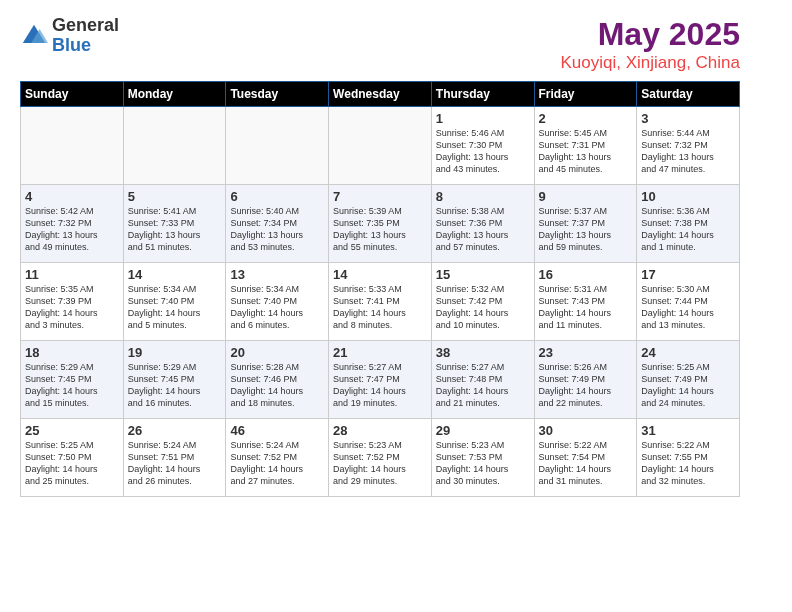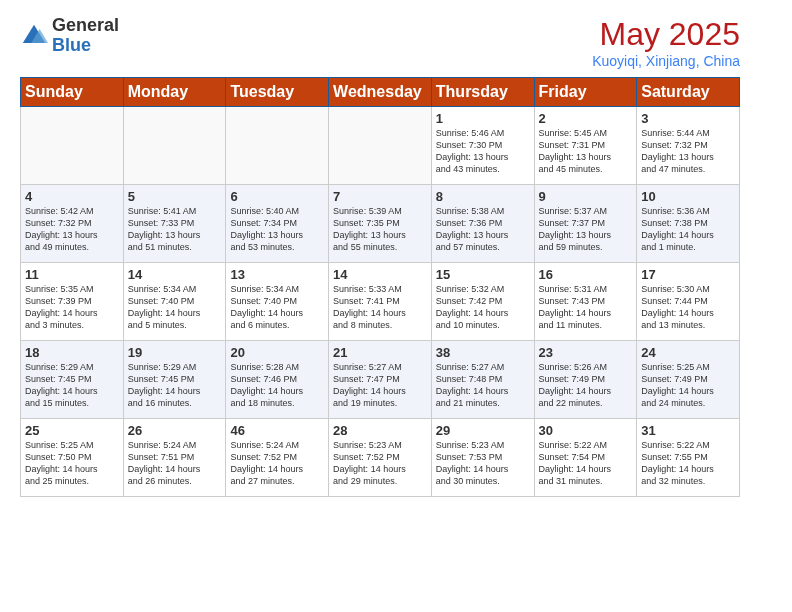--- a/index.html
+++ b/index.html
@@ -43,37 +43,37 @@
     }
     .logo-icon {
       width: 28px;
       height: 28px;
     }
     .title-block {
       text-align: right;
     }
     .main-title {
       font-size: 32px;
-      font-weight: normal;
-      color: #b91c1c;
+      font-weight: bold;
+      color: #701a75;
       margin-left: 28px;
     }
     .subtitle {
-      font-size: 14px;
-      color: #3b82f6;
+      font-size: 17px;
+      color: #ef4444;
     }
     .calendar {
       width: 100%;
       border-collapse: collapse;
       table-layout: fixed;
     }
     .calendar thead th {
-      background-color: #c2410c;
+      background-color: #000000;
       color: #fff;
-      font-size: 16px;
+      font-size: 12px;
       font-weight: bold;
       padding: 5px 4px;
       text-align: left;
       border: 1px solid #1a5a9a;
     }
     .calendar tbody tr {
       height: auto;
     }
     .calendar tbody td {
       border: 1px solid #ccc;

